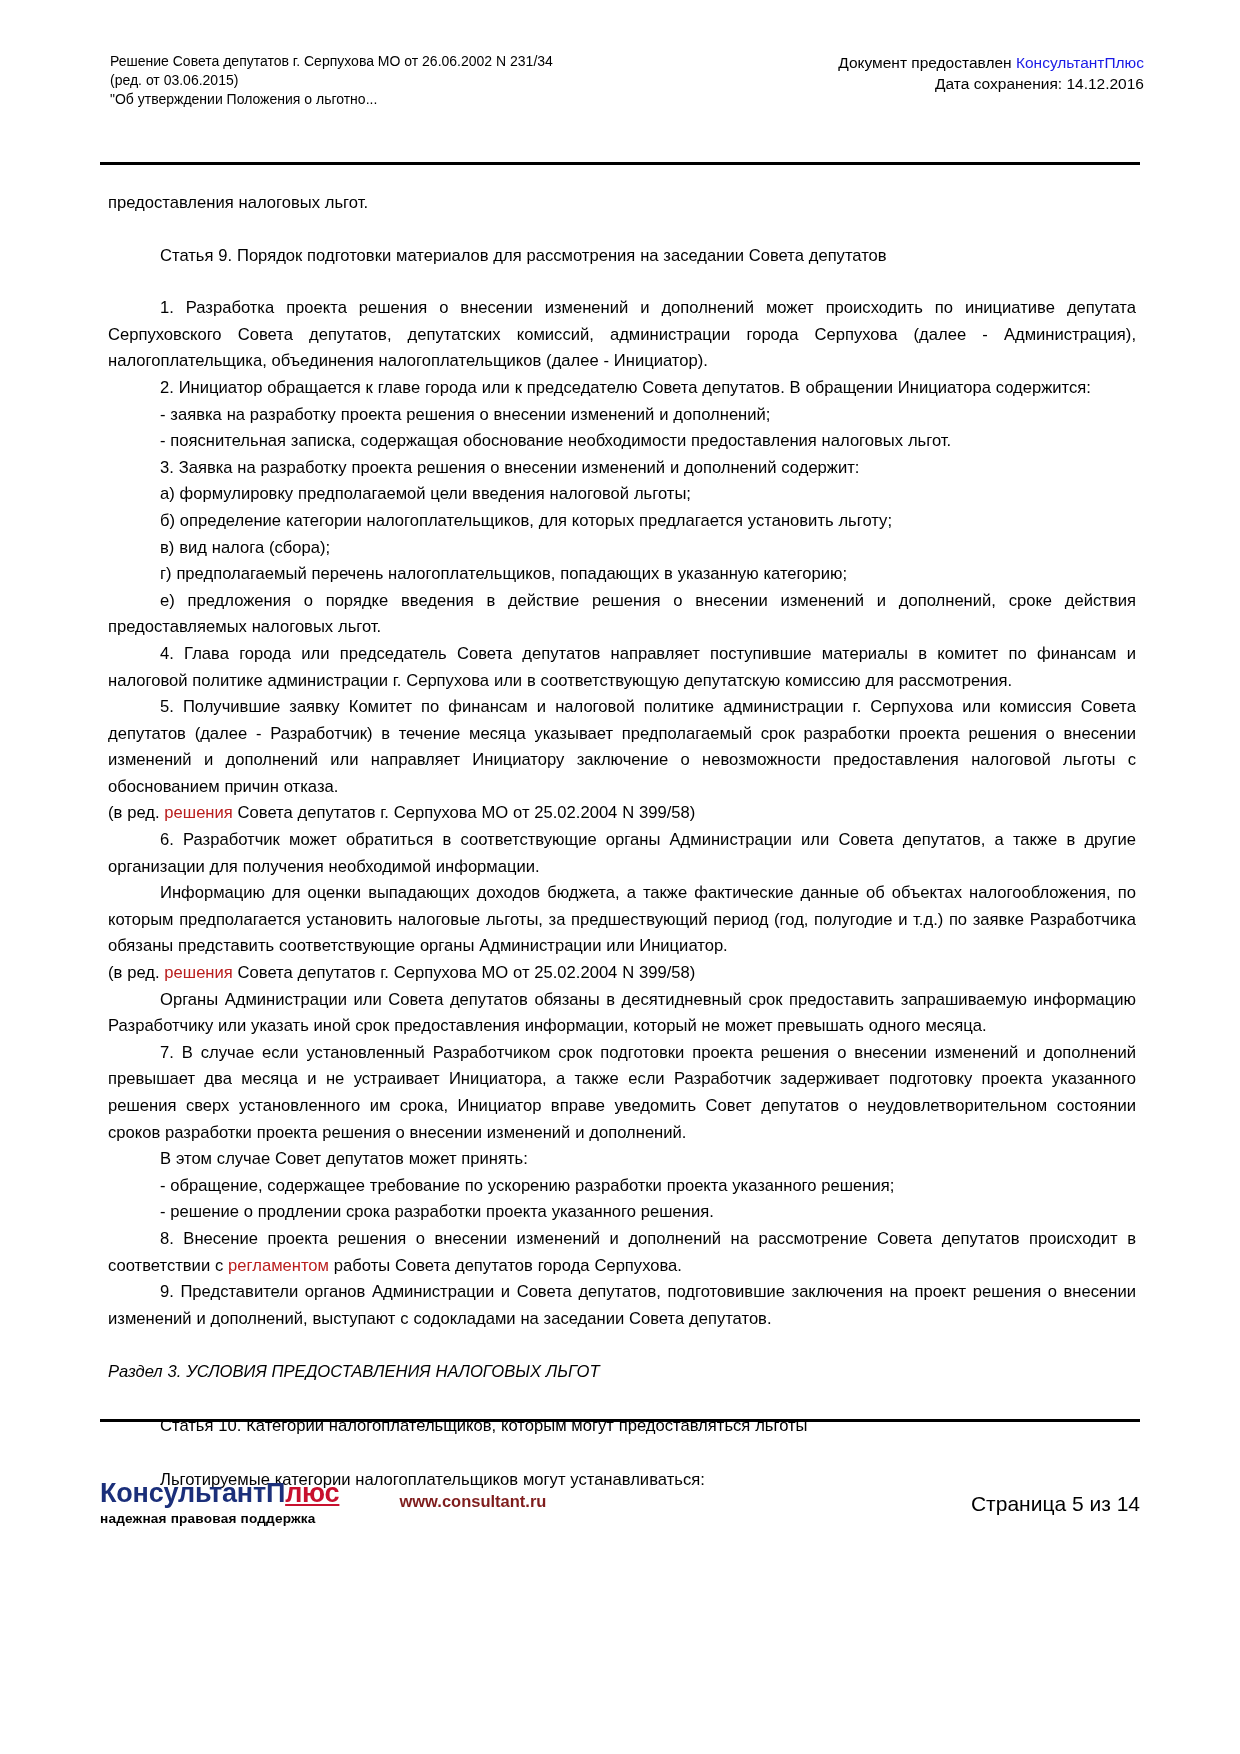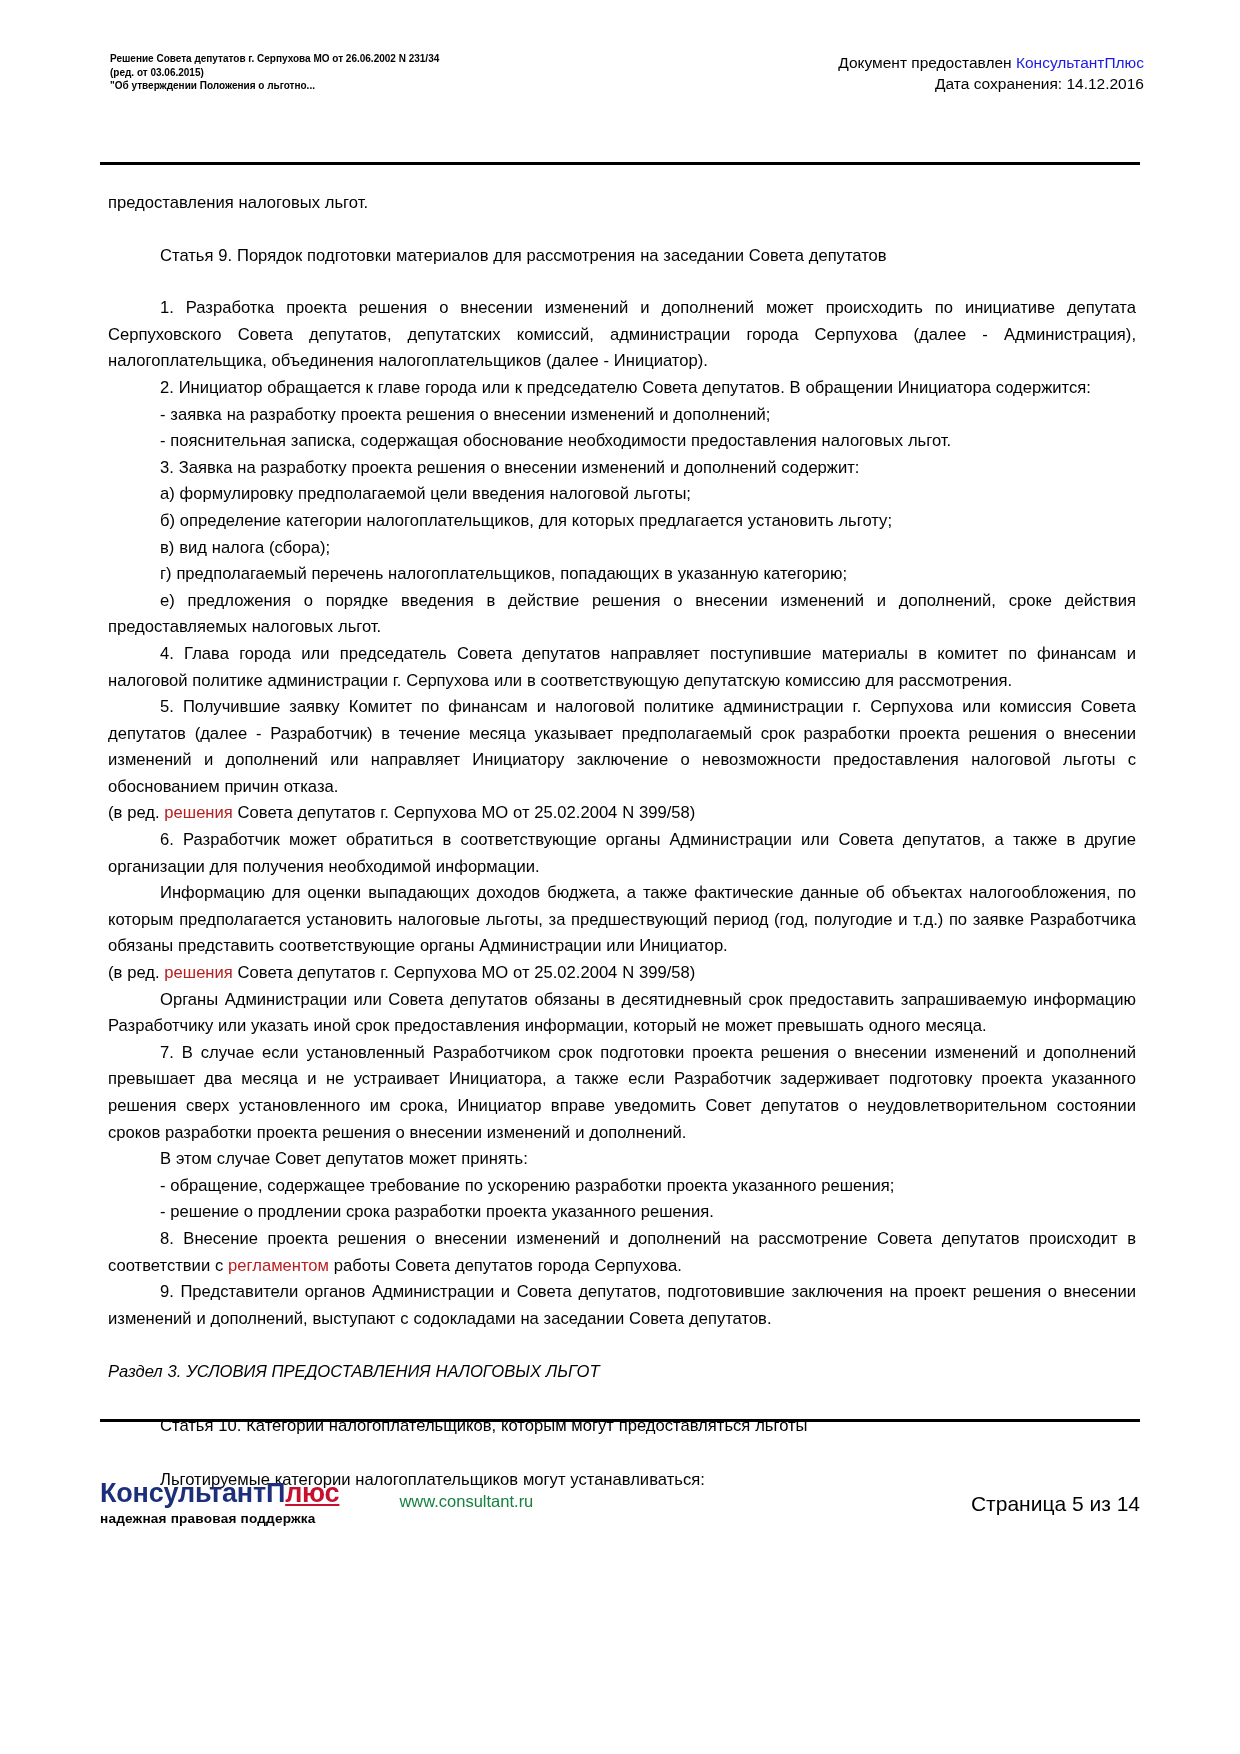--- a/index.html
+++ b/index.html
@@ -24,25 +24,24 @@
   }
 
   
   .doc-header {
     display: flex;
     justify-content: space-between;
     align-items: flex-start;
     padding: 52px 96px 0 110px;
   }
   .header-left {
-    font-size: 10px;
+    font-size: 14px;
     line-height: 1.37;
     color: #000;
     white-space: nowrap;
-    font-weight: bold;
   }
   .header-right {
     font-size: 15.5px;
     line-height: 1.37;
     text-align: right;
     color: #000;
     white-space: nowrap;
   }
   .brand-link {
     color: #1a1ae6;
@@ -127,22 +126,22 @@
   }
   .footer-logo .logo-sub {
     font-size: 13.6px;
     font-weight: bold;
     color: #000000;
     margin-top: 2px;
     letter-spacing: 0.2px;
   }
   .footer-site {
     font-size: 16.5px;
-    font-weight: normal;
-    color: #15803d;
+    font-weight: bold;
+    color: #7f1d1d;
     padding-top: 14px;
     margin-left: 60px;
   }
   .footer-page {
     font-size: 21px;
     color: #000;
     padding-top: 14px;
     margin-left: auto;
   }
 </style>

